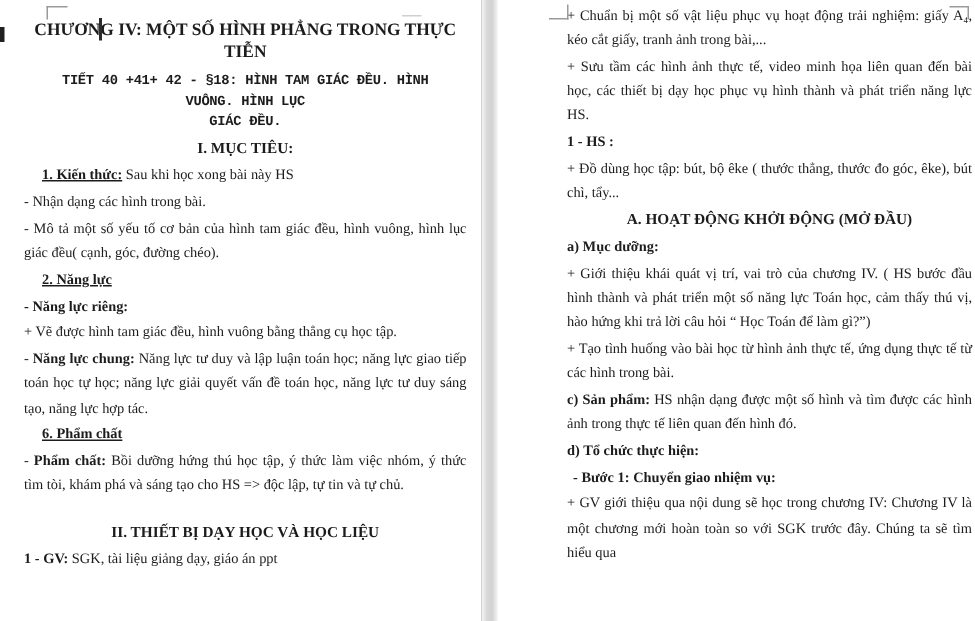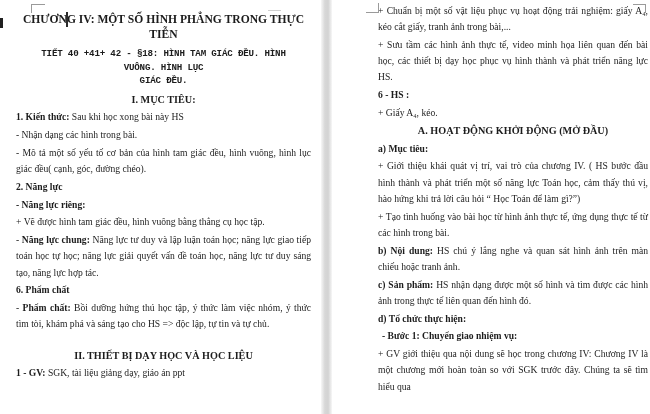--- a/index.html
+++ b/index.html
@@ -34,21 +34,21 @@
   .para.subtitle{
     font-family:Liberation Mono, monospace;
     font-size:9.2px;line-height:13.5px;text-align:center;
     white-space:pre-line;font-weight:bold;margin:0 14px 4px;letter-spacing:-0.2px;
   }
   .para.heading{font-size:10.2px;font-weight:bold;text-align:center;}
   .para.spaced{margin-top:15px;}
   .para.indent{text-indent:4px;}
 
   .b{font-weight:bold;}
-  .u{}
+  .u{text-decoration:underline;margin-left:12px;}
 
   
   .mark{position:absolute;background:#9a9a9a;}
   .mark-lp-tl-h{left:31px;top:4px;width:14px;height:1px;}
   .mark-lp-tl-v{left:31px;top:4px;width:1px;height:9px;}
   .mark-lp-tr-h{left:268px;top:10px;width:13px;height:1px;background:#cfcfcf;}
   .mark-rp-tl-v{left:378px;top:3px;width:1px;height:10px;}
   .mark-rp-tl-h{left:366px;top:12px;width:13px;height:1px;}
   .mark-rp-tr-h{left:633px;top:4px;width:13px;height:1px;}
   .mark-rp-tr-v{left:645px;top:4px;width:1px;height:9px;}
@@ -80,27 +80,26 @@
         <div class="para body"><span class="b ">1 - GV:</span><span class=""> SGK, tài liệu  giảng dạy, giáo án ppt</span></div>
       </div>
   </div>
 
   <div class="page-gap"></div>
 
   <div class="page page-right">
     <div class="page-content">
         <div class="para body"><span class="">+ Chuẩn bị một số vật liệu phục vụ hoạt động trải nghiệm: giấy A₄, kéo cắt giấy, tranh ảnh trong bài,...</span></div>
         <div class="para body"><span class="">+ Sưu tầm các hình ảnh thực tế, video minh họa liên quan đến bài học, các thiết bị dạy học phục vụ hình thành và phát triển năng lực HS.</span></div>
-        <div class="para body"><span class="b ">6 - HS :</span></div>
-        <div class="para body"><span class="">+ Giấy A₄, kéo.</span></div>
+        <div class="para body"><span class="b ">1 - HS :</span></div>
+        <div class="para body"><span class="">+ Đồ dùng học tập: bút, bộ êke ( thước thẳng, thước đo góc, êke), bút chì, tẩy...</span></div>
         <div class="para heading"><span class="b ">A. HOẠT ĐỘNG KHỞI ĐỘNG (MỞ ĐẦU)</span></div>
-        <div class="para body"><span class="b ">a) Mục tiêu:</span></div>
+        <div class="para body"><span class="b ">a) Mục dưỡng:</span></div>
         <div class="para body"><span class="">+ Giới thiệu khái quát vị trí, vai trò của chương IV. ( HS bước đầu hình thành và phát triển một số năng lực Toán học, cảm thấy thú vị, hào hứng khi trả lời câu hỏi  “ Học Toán để làm gì?”)</span></div>
         <div class="para body"><span class="">+ Tạo tình huống vào bài học từ hình ảnh thực tế, ứng dụng thực tế từ các hình trong bài.</span></div>
-        <div class="para body"><span class="b ">b) Nội dung:</span><span class=""> HS chú ý lắng nghe và quan sát hình ảnh trên màn chiếu hoặc tranh ảnh.</span></div>
         <div class="para body"><span class="b ">c) Sản phẩm:</span><span class=""> HS nhận dạng được một số hình và tìm được các hình ảnh trong thực tế liên quan đến hình đó.</span></div>
         <div class="para body"><span class="b ">d) Tổ chức thực hiện:</span></div>
         <div class="para body indent"><span class="b ">- Bước 1: Chuyển giao nhiệm vụ:</span></div>
         <div class="para body"><span class="">+ GV giới thiệu qua nội dung sẽ học trong chương IV: Chương IV là một chương  mới hoàn toàn so với SGK trước đây. Chúng ta sẽ tìm hiểu qua</span></div>
       </div>
   </div>
 
   <div class="mark mark-lp-tl-h"></div>
   <div class="mark mark-lp-tl-v"></div>
   <div class="mark mark-lp-tr-h"></div>

